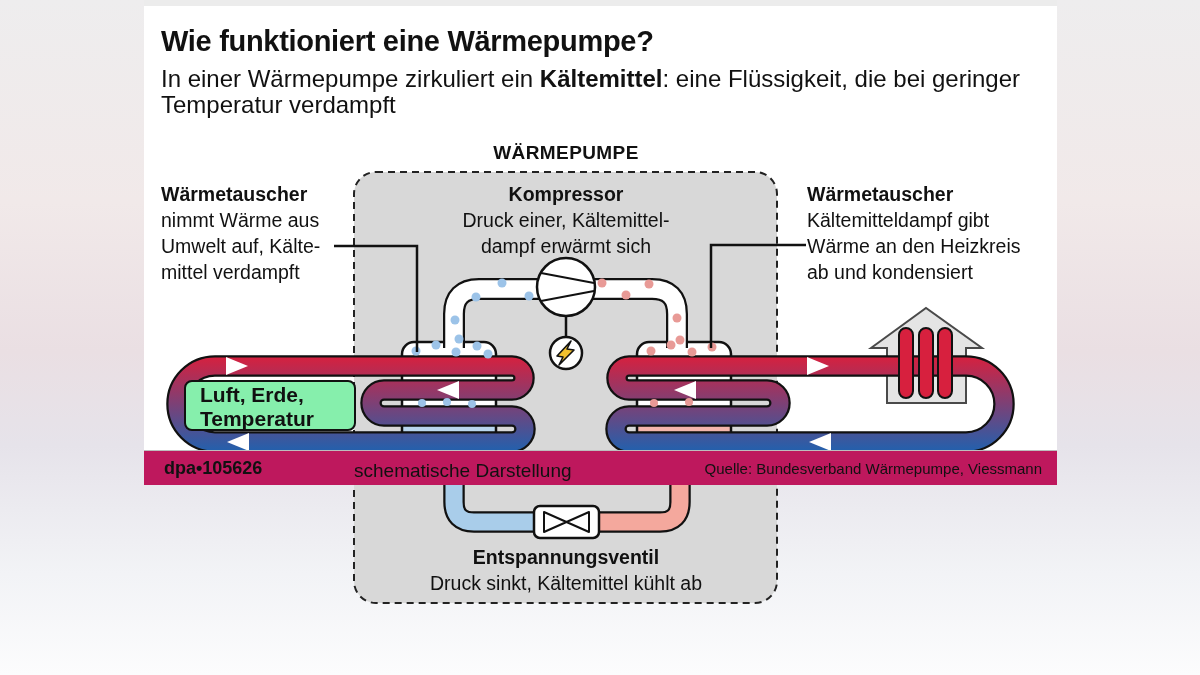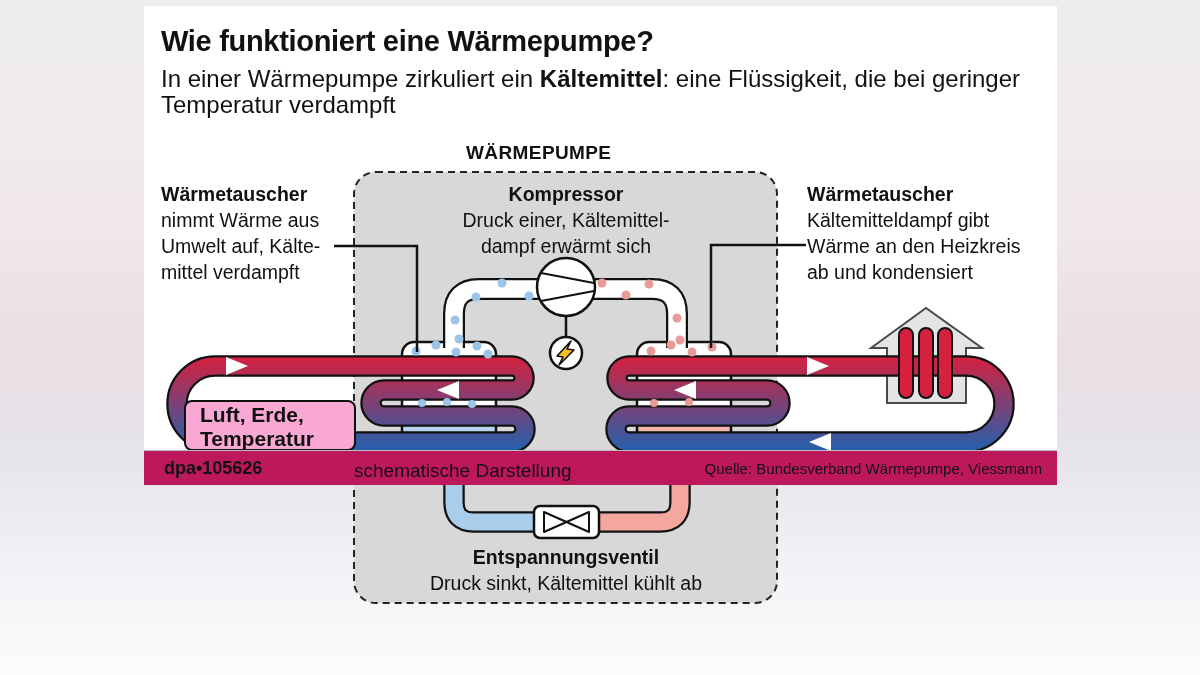--- a/index.html
+++ b/index.html
@@ -21,26 +21,26 @@
   .subtitle {
     position:absolute; left:17px; top:66px;
     font-size:24px; line-height:26px; color:#111;
   }
   .subtitle b { font-weight:700; }
   .diagram-svg { position:absolute; left:0; top:140px; width:913px; height:500px; }
   .lbl { position:absolute; font-size:19.5px; line-height:26px; color:#111; }
   .lbl .hd { font-weight:700; }
   .center { text-align:center; }
   .wp-heading {
-    position:absolute; left:322px; top:142px; width:200px; text-align:left;
+    position:absolute; left:322px; top:142px; width:200px; text-align:center;
     font-size:19px; font-weight:700; letter-spacing:0.4px; color:#111;
   }
   .source-box {
-    position:absolute; left:40px; top:400px; width:172px; height:51px;
-    background:#f9a8d4; border:2.5px solid #111; border-radius:8px;
+    position:absolute; left:40px; top:380px; width:172px; height:51px;
+    background:#86efac; border:2.5px solid #111; border-radius:8px;
     padding:1px 8px 0 14px; font-size:21px; font-weight:700; line-height:24px; color:#111;
   }
   .footer {
     position:absolute; left:0; bottom:0; width:100%; height:35px;
     background:#be185d; border-top:1px solid #bdbdbd;
   }
   .footer .credit { position:absolute; left:20px; top:7px; font-size:18px; font-weight:700; color:#111; }
   .footer .note   { position:absolute; left:210px; top:9px; font-size:19px; color:#111; }
   .footer .src    { position:absolute; right:15px; top:9px; font-size:15px; color:#111; }
 </style>

